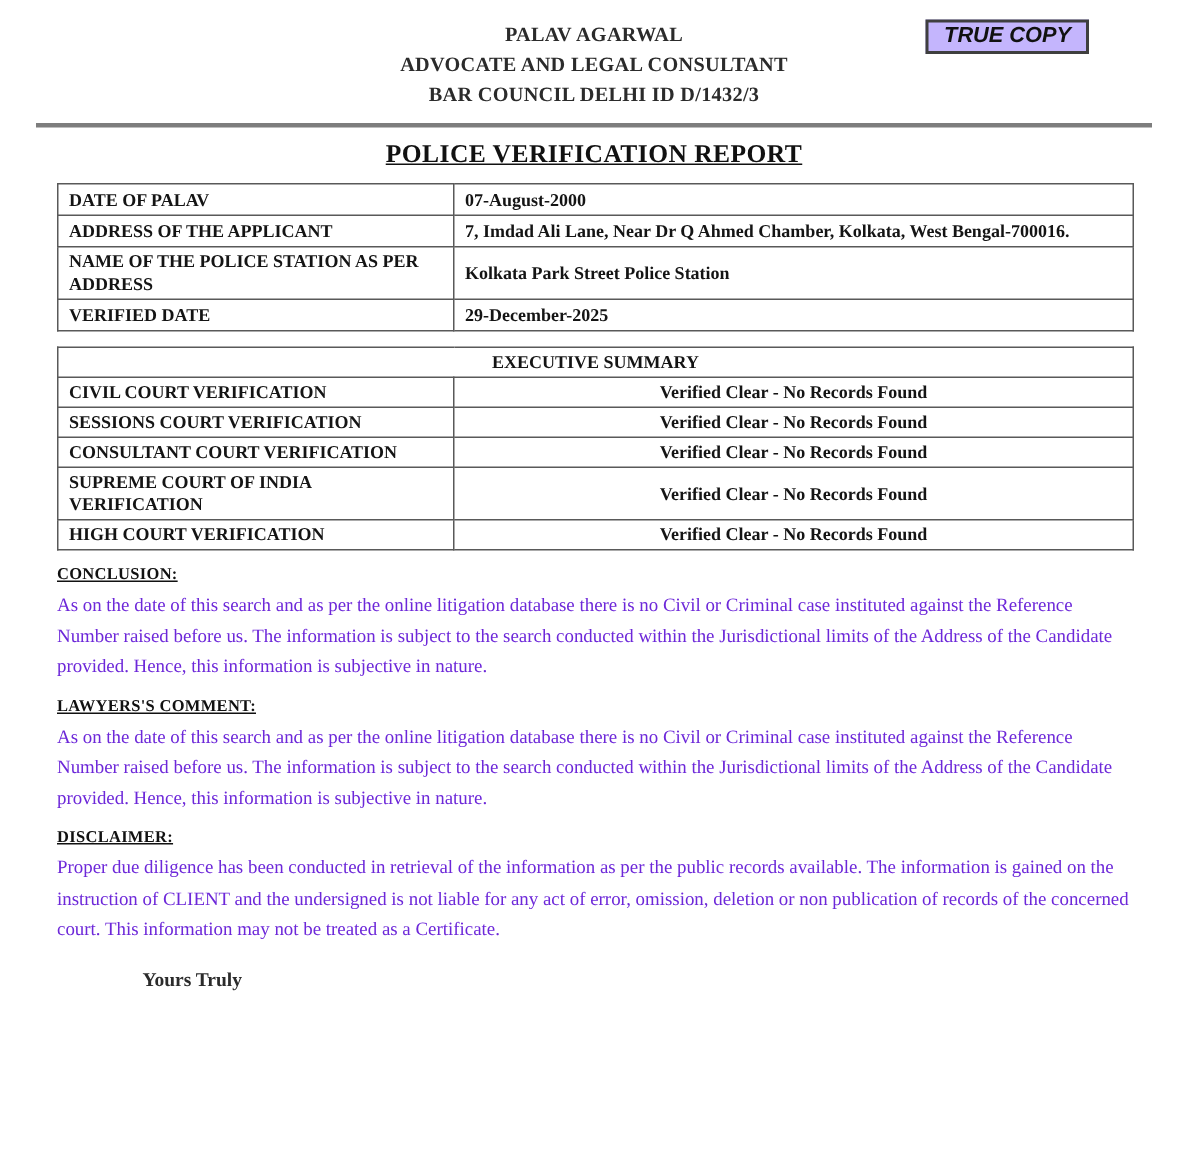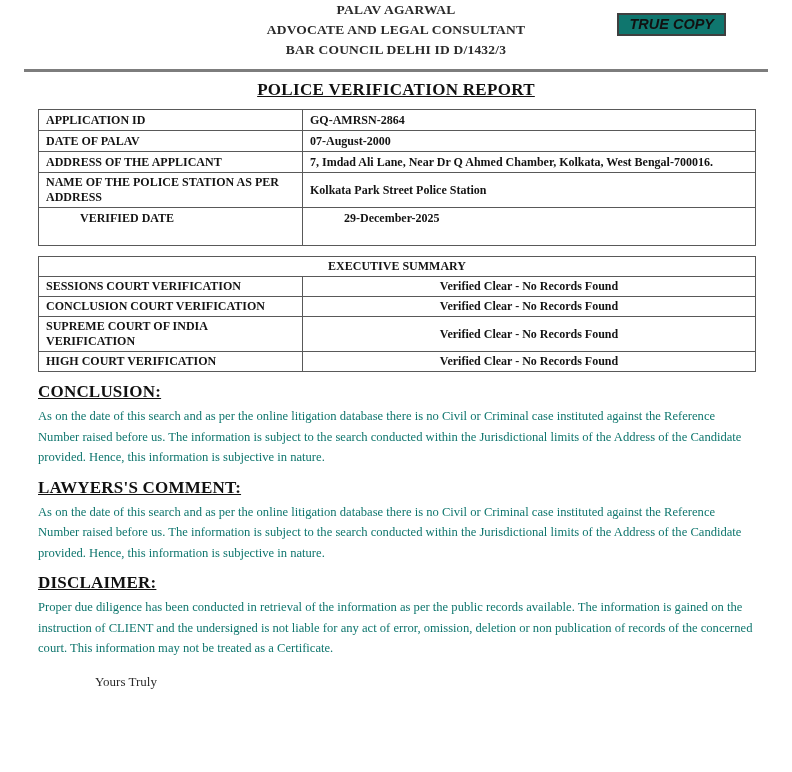--- a/index.html
+++ b/index.html
@@ -6,28 +6,28 @@
   body {
     width:792px; height:772px;
     font-family:"Liberation Serif", serif;
     color:#1f1f1f;
     position:relative;
     overflow:hidden;
   }
   .page { position:relative; width:792px; height:772px; }
 
   
-  .letterhead { text-align:center; font-weight:bold; font-size:13.5px; line-height:20px; color:#2b2b2b; letter-spacing:0.2px; }
+  .letterhead { text-align:center; padding-top:13px; font-weight:bold; font-size:13.5px; line-height:20px; color:#2b2b2b; letter-spacing:0.2px; }
   .true-copy {
     position:absolute; top:13px; right:66px;
     border:2px solid #3f3f3f;
     padding:1px 10px 2px 10px;
     font-family:"Liberation Sans", sans-serif;
     font-weight:bold; font-style:italic;
-    font-size:14.5px; color:#111; background:#0f766e;
+    font-size:14.5px; color:#111; background:#c4b5fd;
   }
   .head-rule { margin:9px 24px 0 24px; height:3px; background:#7d7d7d; }
 
   .report-title {
     text-align:center; font-weight:bold; font-size:17px;
     text-decoration:underline; margin-top:8px; letter-spacing:0.3px; color:#111;
   }
 
   
   table { border-collapse:collapse; table-layout:fixed; margin-left:38px; width:717px; }
@@ -47,28 +47,28 @@
   .details-table tr:nth-child(8) td { height:19px; vertical-align:top; padding-top:3px; }
   .exec-table td { height:13.5px; }
   .exec-header-cell { text-align:center; height:13px !important; }
   .exec-table .cell-value { text-align:center; }
 
   
   .sections { margin:7px 37px 0 38px; }
   .section { margin-top:10px; }
   .section-heading {
     font-weight:bold; text-decoration:underline;
-    font-size:17px; color:#111; letter-spacing:0.2px;
+    font-size:11px; color:#111; letter-spacing:0.2px;
   }
   .section-body {
-    margin-top:4px; font-size:12.6px; line-height:20.5px; color:#0f766e;
+    margin-top:4px; font-size:12.6px; line-height:20.5px; color:#6d28d9;
   }
 
   
-  .closing { margin:15px 0 0 95px; font-size:13px; color:#2b2b2b; }
+  .closing { margin:15px 0 0 95px; font-size:13px; color:#2b2b2b;font-weight:bold; }
 </style>
 </head>
 <body>
 
 <div class="page">
 
   <div class="letterhead">
     <div>PALAV AGARWAL</div>
     <div>ADVOCATE AND LEGAL CONSULTANT</div>
     <div>BAR COUNCIL DELHI ID D/1432/3</div>
@@ -79,24 +79,20 @@
   <div class="head-rule"></div>
 
   <div class="report-title">POLICE VERIFICATION REPORT</div>
 
   <table class="details-table">
     <colgroup>
         <col class="col-label">
         <col class="col-value">
       </colgroup>
     <tbody>
-        <tr>
-          <td class="cell-label">APPLICATION ID</td>
-          <td class="cell-value">GQ-AMRSN-2864</td>
-        </tr>
         <tr>
           <td class="cell-label">DATE OF PALAV</td>
           <td class="cell-value">07-August-2000</td>
         </tr>
         <tr>
           <td class="cell-label">ADDRESS OF THE APPLICANT</td>
           <td class="cell-value">7, Imdad Ali Lane, Near Dr Q Ahmed Chamber, Kolkata, West Bengal-700016.</td>
         </tr>
         <tr>
           <td class="cell-label">NAME OF THE POLICE STATION AS PER ADDRESS</td>
@@ -114,25 +110,29 @@
         <col class="col-label">
         <col class="col-value">
       </colgroup>
     <tbody>
       <tr>
         <td colspan="2" class="exec-header-cell">EXECUTIVE SUMMARY</td>
       </tr>
     </tbody>
     <tbody>
         <tr>
+          <td class="cell-label">CIVIL COURT VERIFICATION</td>
+          <td class="cell-value">Verified Clear - No Records Found</td>
+        </tr>
+        <tr>
           <td class="cell-label">SESSIONS COURT VERIFICATION</td>
           <td class="cell-value">Verified Clear - No Records Found</td>
         </tr>
         <tr>
-          <td class="cell-label">CONCLUSION COURT VERIFICATION</td>
+          <td class="cell-label">CONSULTANT COURT VERIFICATION</td>
           <td class="cell-value">Verified Clear - No Records Found</td>
         </tr>
         <tr>
           <td class="cell-label">SUPREME COURT OF INDIA VERIFICATION</td>
           <td class="cell-value">Verified Clear - No Records Found</td>
         </tr>
         <tr>
           <td class="cell-label">HIGH COURT VERIFICATION</td>
           <td class="cell-value">Verified Clear - No Records Found</td>
         </tr>

